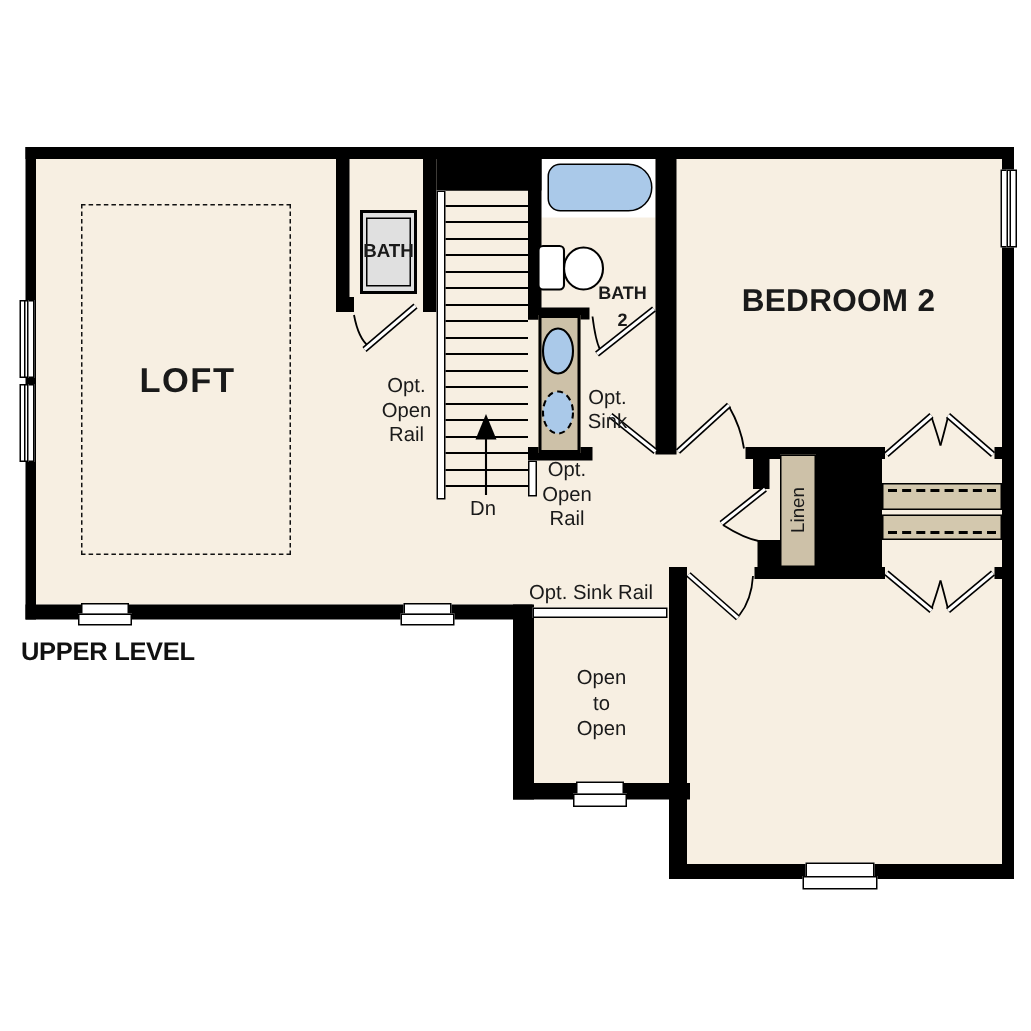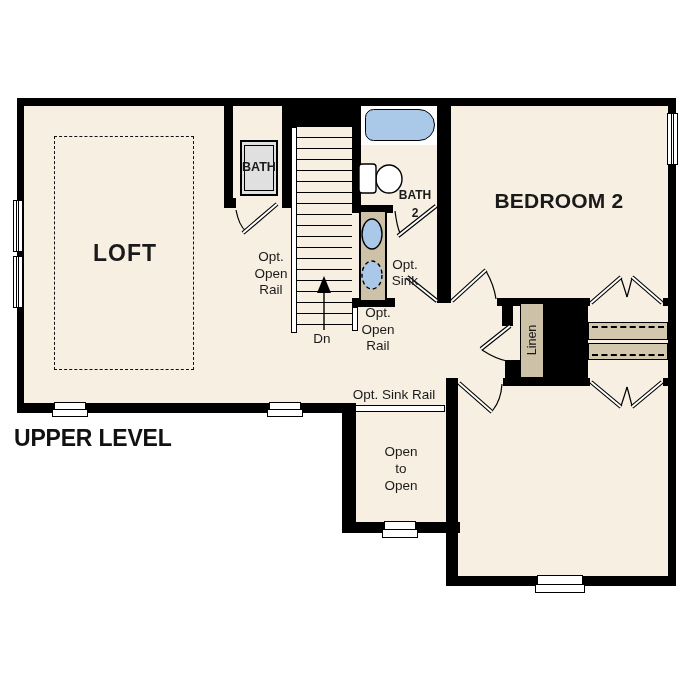--- a/index.html
+++ b/index.html
@@ -206,15 +206,15 @@
   <div class="lbl small-lbl" style="left:344px;top:387px;width:100px;">Opt. Sink Rail</div>
 
   <div class="lbl small-lbl" style="left:370px;top:443px;width:62px;line-height:17px;">
     <div>Open</div>
     <div>to</div>
     <div>Open</div>
   </div>
 
   <div class="lbl" style="left:507px;top:333px;width:50px;height:14px;font-size:12.5px;text-align:center;transform:rotate(-90deg);transform-origin:center;">Linen</div>
 
-  <div class="lbl" style="left:14px;top:425px;font-weight:bold;font-size:23px;letter-spacing:-0.2px;color:#111;">UPPER LEVEL</div>
+  <div class="lbl" style="left:14px;top:425px;font-weight:bold;font-size:17px;letter-spacing:-0.2px;color:#111;">UPPER LEVEL</div>
 
 </div>
 
 </body></html>

